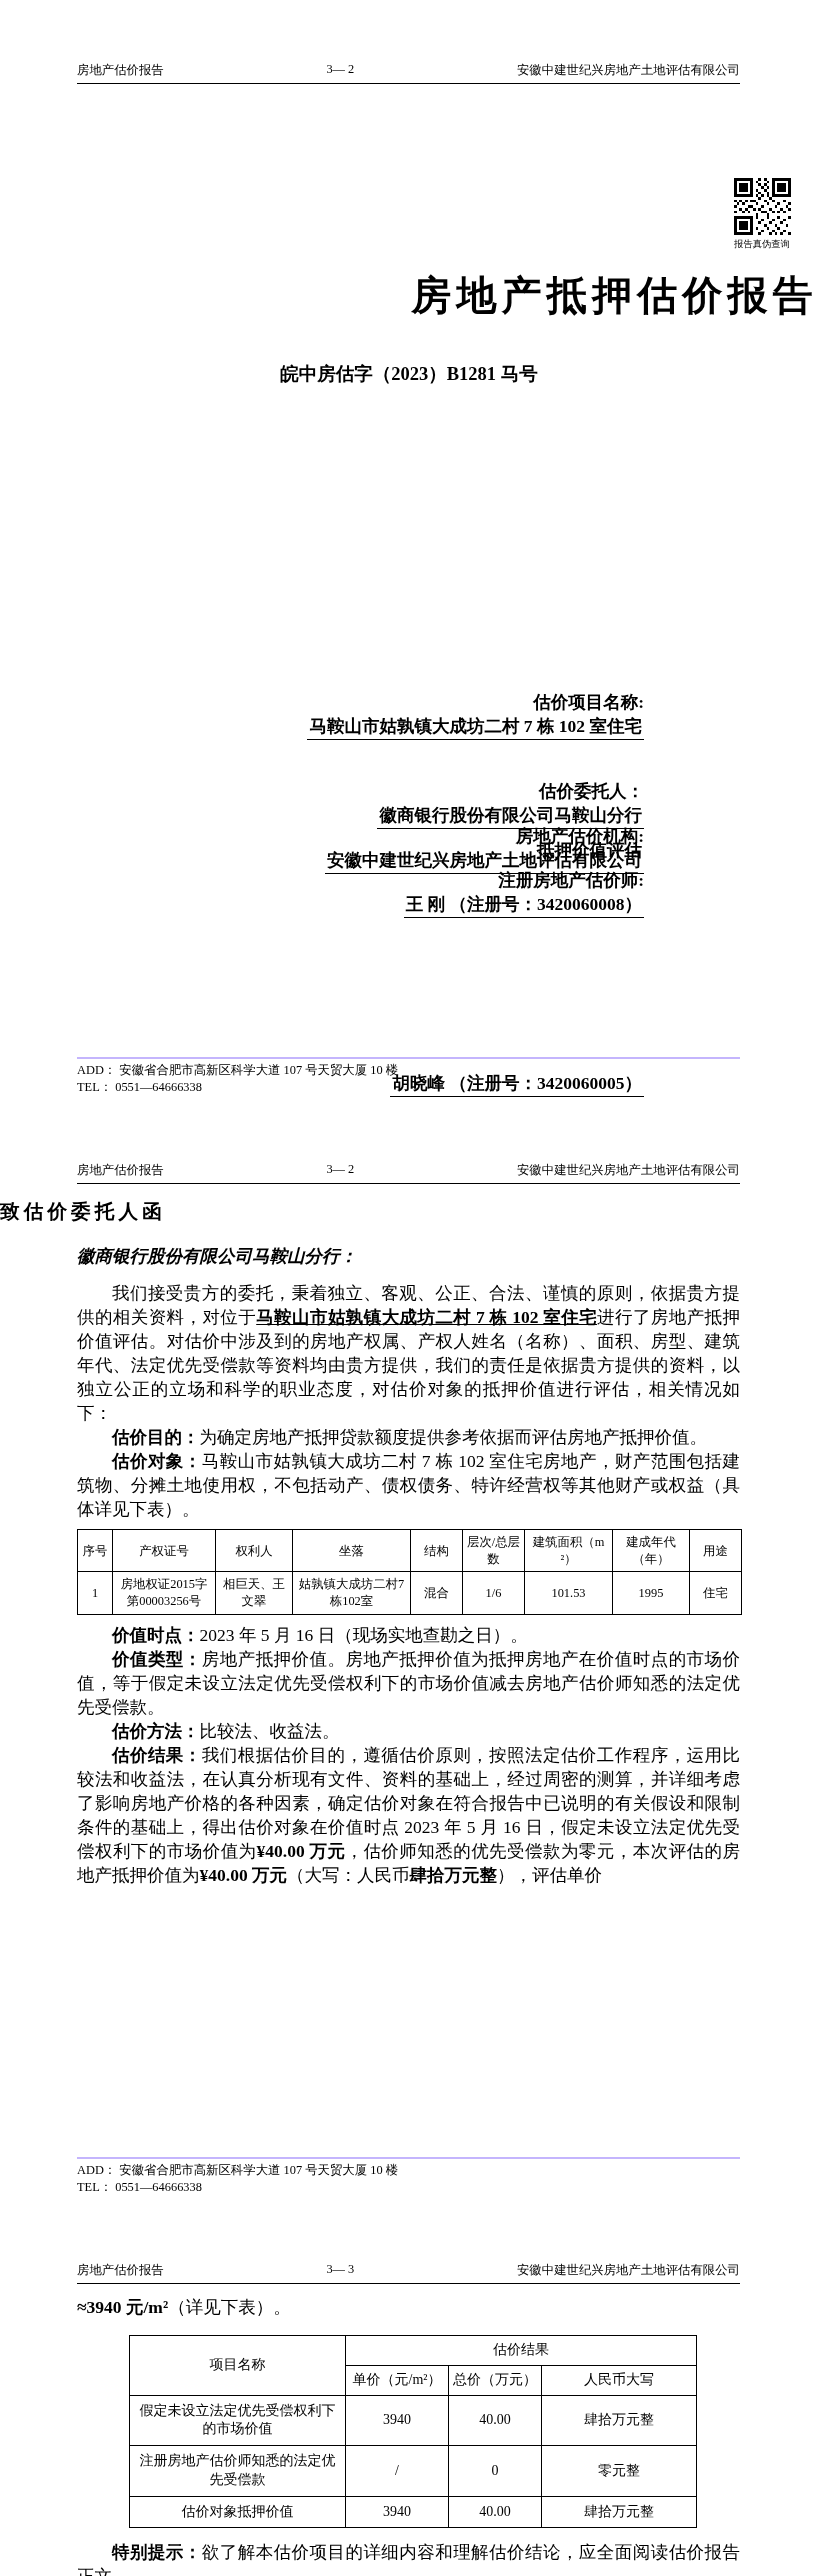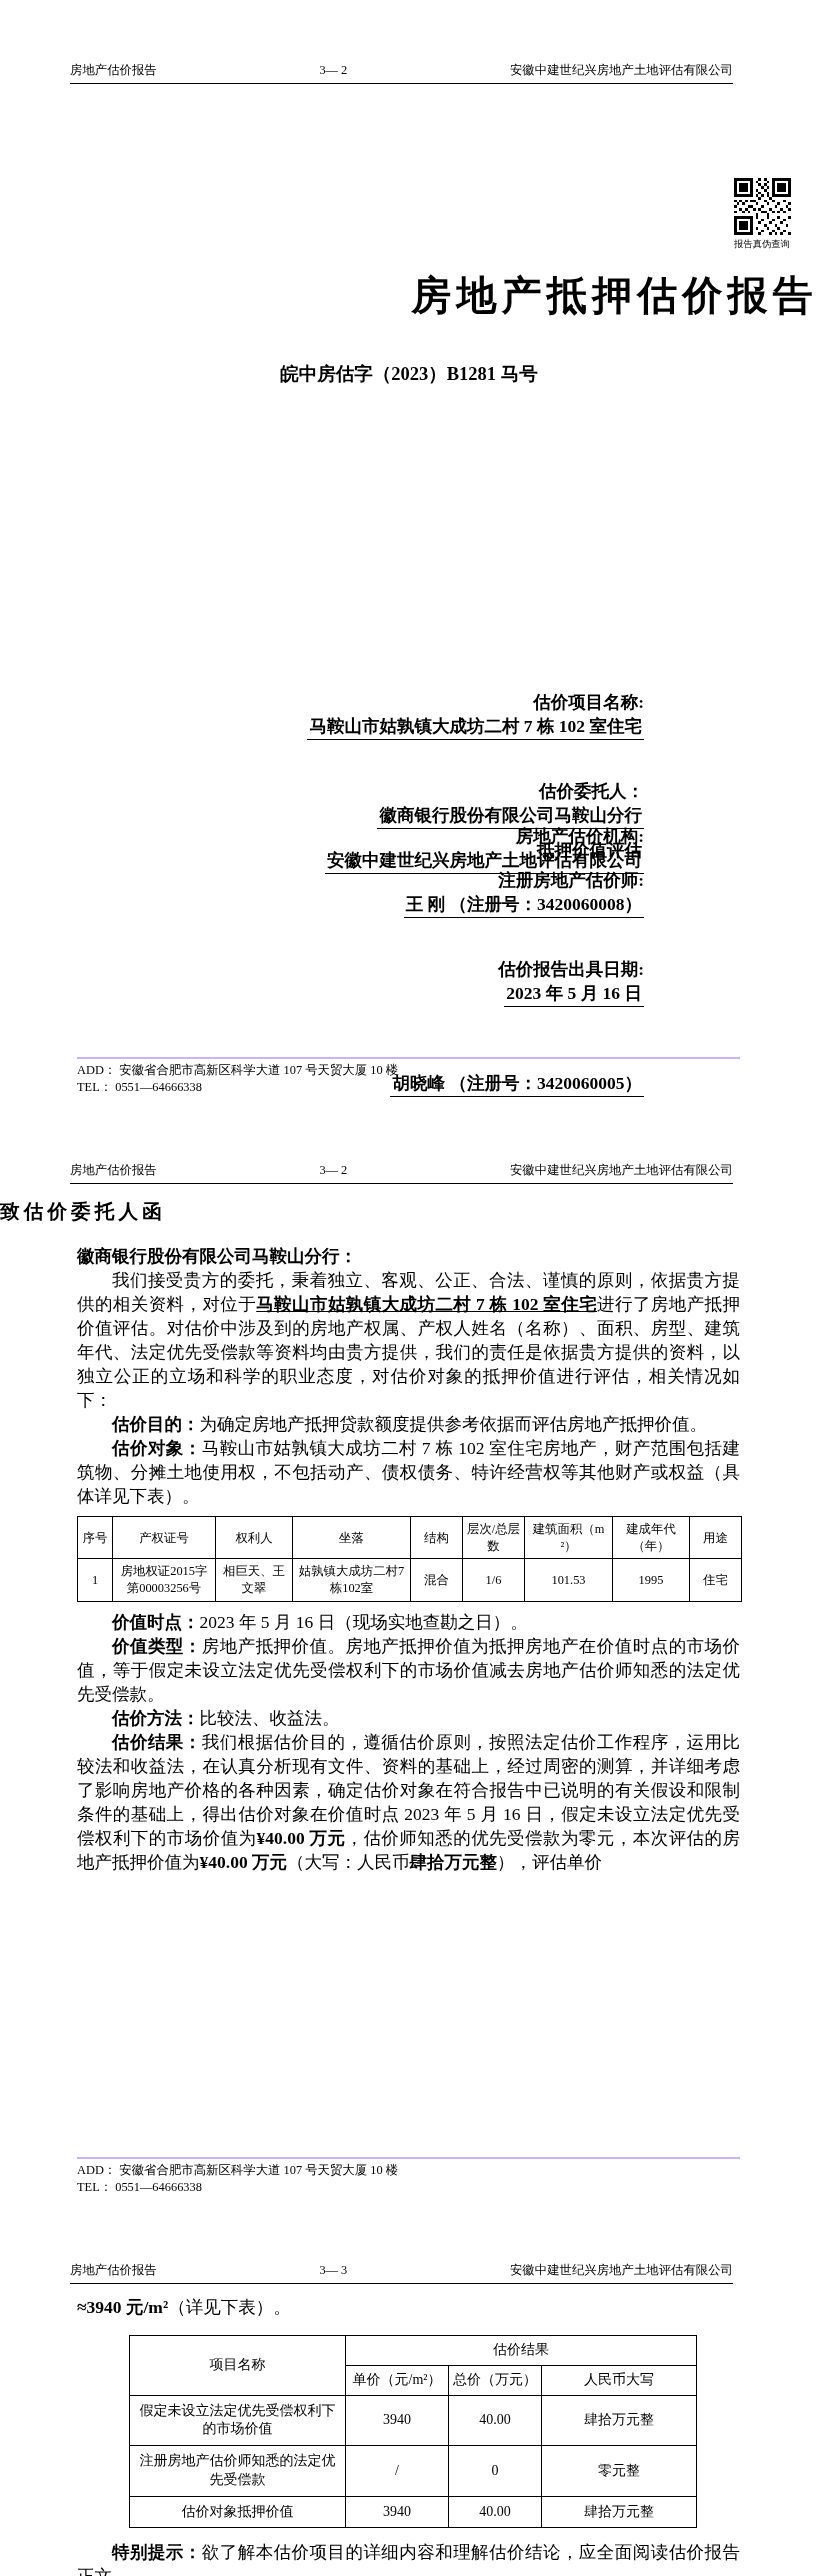--- a/index.html
+++ b/index.html
@@ -12,22 +12,22 @@
   .page { position:absolute; left:0; width:818px; height:1100px; background:#fff; }
   .page1 { top:0; }
   .page2 { top:1100px; }
   .page3 { top:2200px; }
 
   .b { font-weight:bold; }
   .u { text-decoration:underline; }
 
   
   .pheader {
-    position:absolute; left:70px; top:62px; width:663px;
-    display:flex; justify-content:space-between; align-items:center;
+    position:absolute; left:77px; top:62px; width:663px;
+    display:flex; justify-content:space-between; align-items:flex-start;
     font-size:12.4px; padding-bottom:4.1px; border-bottom:1px solid #000;
   }
   .pfooter {
     position:absolute; left:77px; top:1057px; width:663px;
     border-top:2px solid #c4b5fd; padding-top:3.1px;
     font-size:12.4px; line-height:17px;
   }
 
   
   .qr-block { position:absolute; left:732px; top:178px; width:60px; text-align:center; }
@@ -54,21 +54,21 @@
   .fvalue.fixed { flex:0 0 330px; }
   .fspacer { flex:0 0 103px; }
   .fspacer2 { flex:0 0 158px; }
 
   
   .letter-title {
     position:absolute; left:0; top:98px; width:100%;
     font-size:19.6px; font-weight:bold; letter-spacing:4.1px;
   }
   .letter-body { position:absolute; left:77px; top:144px; width:663px; font-size:17.5px; line-height:24px; }
-  .salutation { font-weight:bold; margin-bottom:0; }
+  .salutation { font-weight:bold; margin-bottom:13px;font-style:italic; }
   .para { text-indent:2em; text-align:justify; }
 
   table { border-collapse:collapse; table-layout:fixed; }
   th, td { border:0.5px solid #000; text-align:center; vertical-align:middle; padding:4.1px 3.1px; word-break:break-all; }
   .ptable { width:100%; margin:8.2px 0; font-size:12.4px; line-height:16.5px; }
   .ptable th { font-weight:normal; }
 
   
   .unit-line { position:absolute; left:77px; top:95px; width:663px; font-size:17.5px; line-height:24px; }
   .rtable { position:absolute; left:129px; top:135px; width:567px; font-size:14px; line-height:18.5px; }
@@ -131,24 +131,20 @@
         <span class="flabel">房地产估价机构:</span>
         <span class="fvalue">安徽中建世纪兴房地产土地评估有限公司</span>
       </div>
       <div class="frow">
         <span class="flabel">注册房地产估价师:</span>
         <span class="fvalue">王  刚  （注册号：3420060008）</span>
       </div>
       <div class="frow">
         <span class="fspacer2"></span>
         <span class="fvalue">胡晓峰  （注册号：3420060005）</span>
-      </div>
-      <div class="frow last">
-        <span class="flabel">估价报告出具日期:</span>
-        <span class="fvalue">2023 年 5 月 16 日</span>
       </div>
     </div>
 
     <div class="pfooter">
       <div>ADD：  安徽省合肥市高新区科学大道 107 号天贸大厦 10 楼</div>
       <div>TEL：  0551—64666338</div>
     </div>
   </section>
 
   <section class="page page2">

